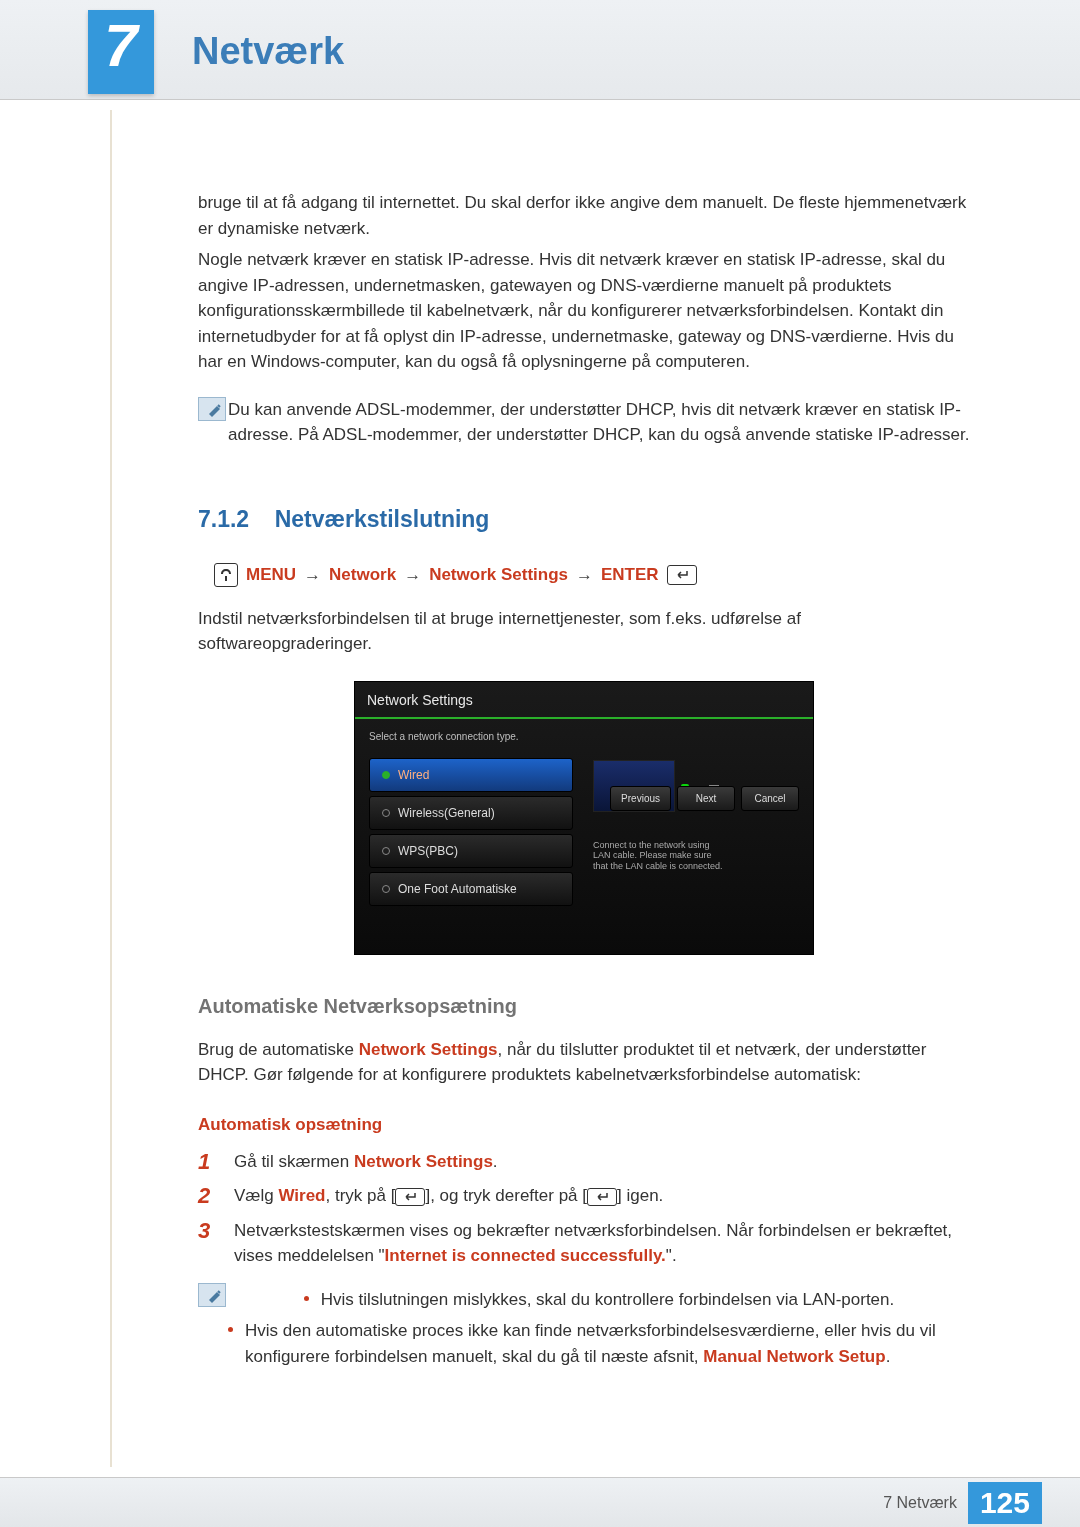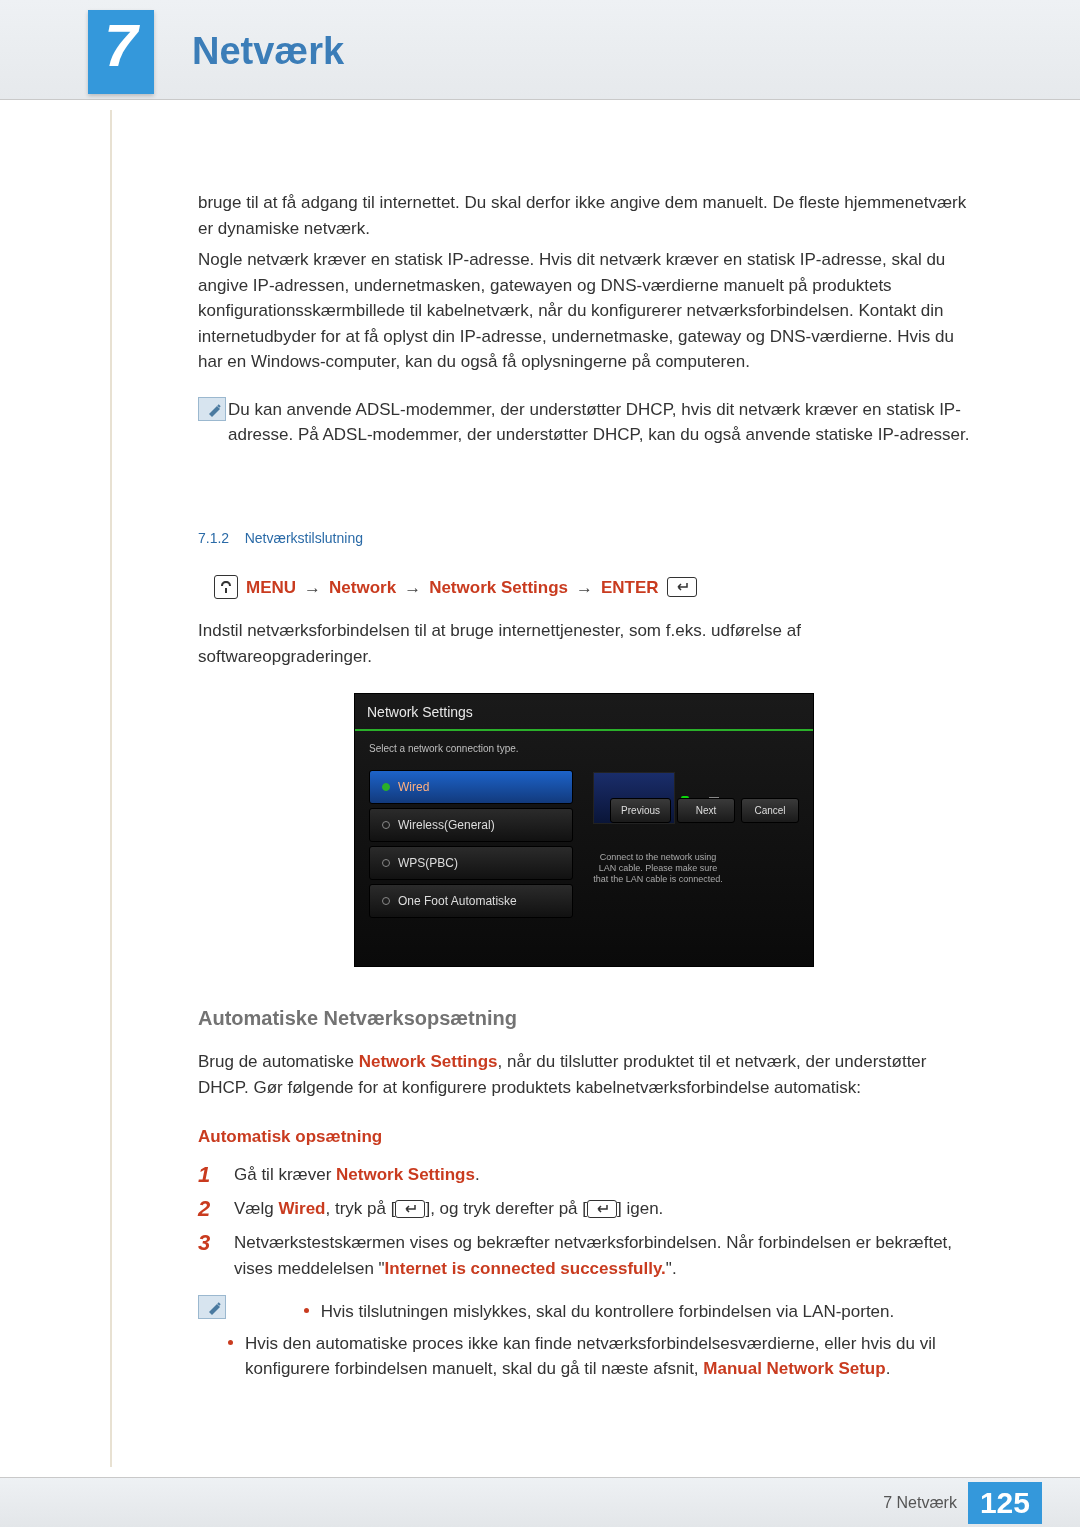--- a/index.html
+++ b/index.html
@@ -12,40 +12,40 @@
 .header-title { position: absolute; left: 192px; top: 30px; font-size: 38px; font-weight: bold; color: #3b7db8; }
 
 
 .content { padding: 90px 110px 100px 198px; font-size: 17px; line-height: 1.5; color: #333; }
 .para { margin-bottom: 6px; }
 
 .note-row { display: flex; gap: 2px; margin-top: 22px; }
 .note-icon { flex: 0 0 28px; height: 24px; background: #d7e4ef; border: 1px solid #9bb8cf; position: relative; }
 .note-icon svg { position: absolute; right: 2px; bottom: 2px; }
 
-.section-num-title { margin-top: 80px; font-size: 14px; font-weight: normal; color: #2a6aa7; }
+.section-num-title { margin-top: 54px; font-size: 23px; font-weight: bold; color: #2a6aa7; }
 
 .menu-path { margin: 26px 0 18px 0; font-size: 17px; font-weight: bold; display: flex; align-items: center; gap: 8px; flex-wrap: wrap; padding-left: 16px; }
 .menu-icon { display: inline-flex; align-items: center; justify-content: center; width: 24px; height: 24px; border: 1.5px solid #333; border-radius: 3px; font-size: 13px; }
 .arrow { color: #444; font-weight: bold; }
 .menu-red { color: #c93b1f; }
 .enter-icon { display: inline-flex; align-items: center; justify-content: center; width: 30px; height: 20px; border: 1.5px solid #333; border-radius: 3px; }
 
 
 .figure-wrap { display: flex; justify-content: center; margin: 24px 0 36px 0; }
 .osd { width: 460px; background: linear-gradient(#1a1a1a, #0a0a0a); border: 1px solid #000; font-family: Arial, sans-serif; position: relative; padding-bottom: 44px; }
 .osd-title { color: #e8e8e8; font-size: 14px; padding: 8px 12px 6px 12px; border-bottom: 2px solid #2ab02a; }
 .osd-sub { color: #bfbfbf; font-size: 10px; padding: 10px 14px 14px 14px; }
 .osd-body { display: flex; padding: 0 14px; gap: 12px; }
 .osd-left { flex: 0 0 204px; }
 .osd-item { background: linear-gradient(#2b2b2b, #111); color: #ddd; font-size: 12px; padding: 7px 12px; border: 1px solid #000; border-radius: 3px; margin-bottom: 4px; display: flex; align-items: center; gap: 8px; }
 .osd-item.sel { background: linear-gradient(#1d63c9, #123a7d); color: #ffb080; }
 .radio-dot { width: 8px; height: 8px; border-radius: 50%; border: 1px solid #888; }
 .radio-dot.on { background: #2ab02a; border-color: #2ab02a; }
-.osd-right { flex: 1; position: relative; text-align: center; }
+.osd-right { flex: 1; position: relative; }
 .osd-preview { width: 82px; height: 52px; background: linear-gradient(#1a2d6a, #0a1538); border: 1px solid #222; margin-left: 8px; margin-top: 2px; position: relative; }
 .osd-plug { position: absolute; left: 96px; top: 26px; display: flex; align-items: center; }
 .plug-dot { width: 8px; height: 8px; background: #0bd60b; border-radius: 2px; }
 .plug-line { width: 20px; height: 2px; background: #555; }
 .plug-end { width: 10px; height: 6px; background: #888; }
 .osd-hint { color: #aaa; font-size: 9px; line-height: 1.2; margin-top: 28px; margin-left: 8px; width: 130px; }
 .osd-btns { position: absolute; right: 14px; top: 104px; display: flex; gap: 6px; }
 .osd-btn { background: linear-gradient(#3a3a3a, #1a1a1a); color: #ddd; font-size: 10px; padding: 4px 10px; border: 1px solid #000; border-radius: 3px; text-align: center; min-width: 58px; }
 
 .h3-red { color: #737373; font-size: 20px; font-weight: bold; margin: 6px 0 16px 0; }
@@ -167,21 +167,21 @@
   <p class="para">
     <span>Brug de automatiske </span><span class="inline-red">Network Settings</span><span>, når du tilslutter produktet til et netværk, der understøtter DHCP. Gør følgende for at konfigurere produktets kabelnetværksforbindelse automatisk:</span>
   </p>
 
   <div class="h4-red">Automatisk opsætning</div>
 
   <ul class="step-list">
     <li>
       <span class="step-num">1</span>
       <span class="step-body">
-        <span>Gå til kræver </span><span class="inline-red">Network Settings</span><span>.</span>
+        <span>Gå til skærmen </span><span class="inline-red">Network Settings</span><span>.</span>
       </span>
     </li>
     <li>
       <span class="step-num">2</span>
       <span class="step-body">
         <span>Vælg </span><span class="inline-red">Wired</span><span>, tryk på [</span><span class="inline-icon">
             <svg width="18" height="12" viewBox="0 0 18 12">
               <path d="M14 2 L14 6 L5 6 M5 6 L8 3 M5 6 L8 9" stroke="#333" stroke-width="1.5" fill="none"></path>
             </svg>
           </span><span>], og tryk derefter på [</span><span class="inline-icon">

